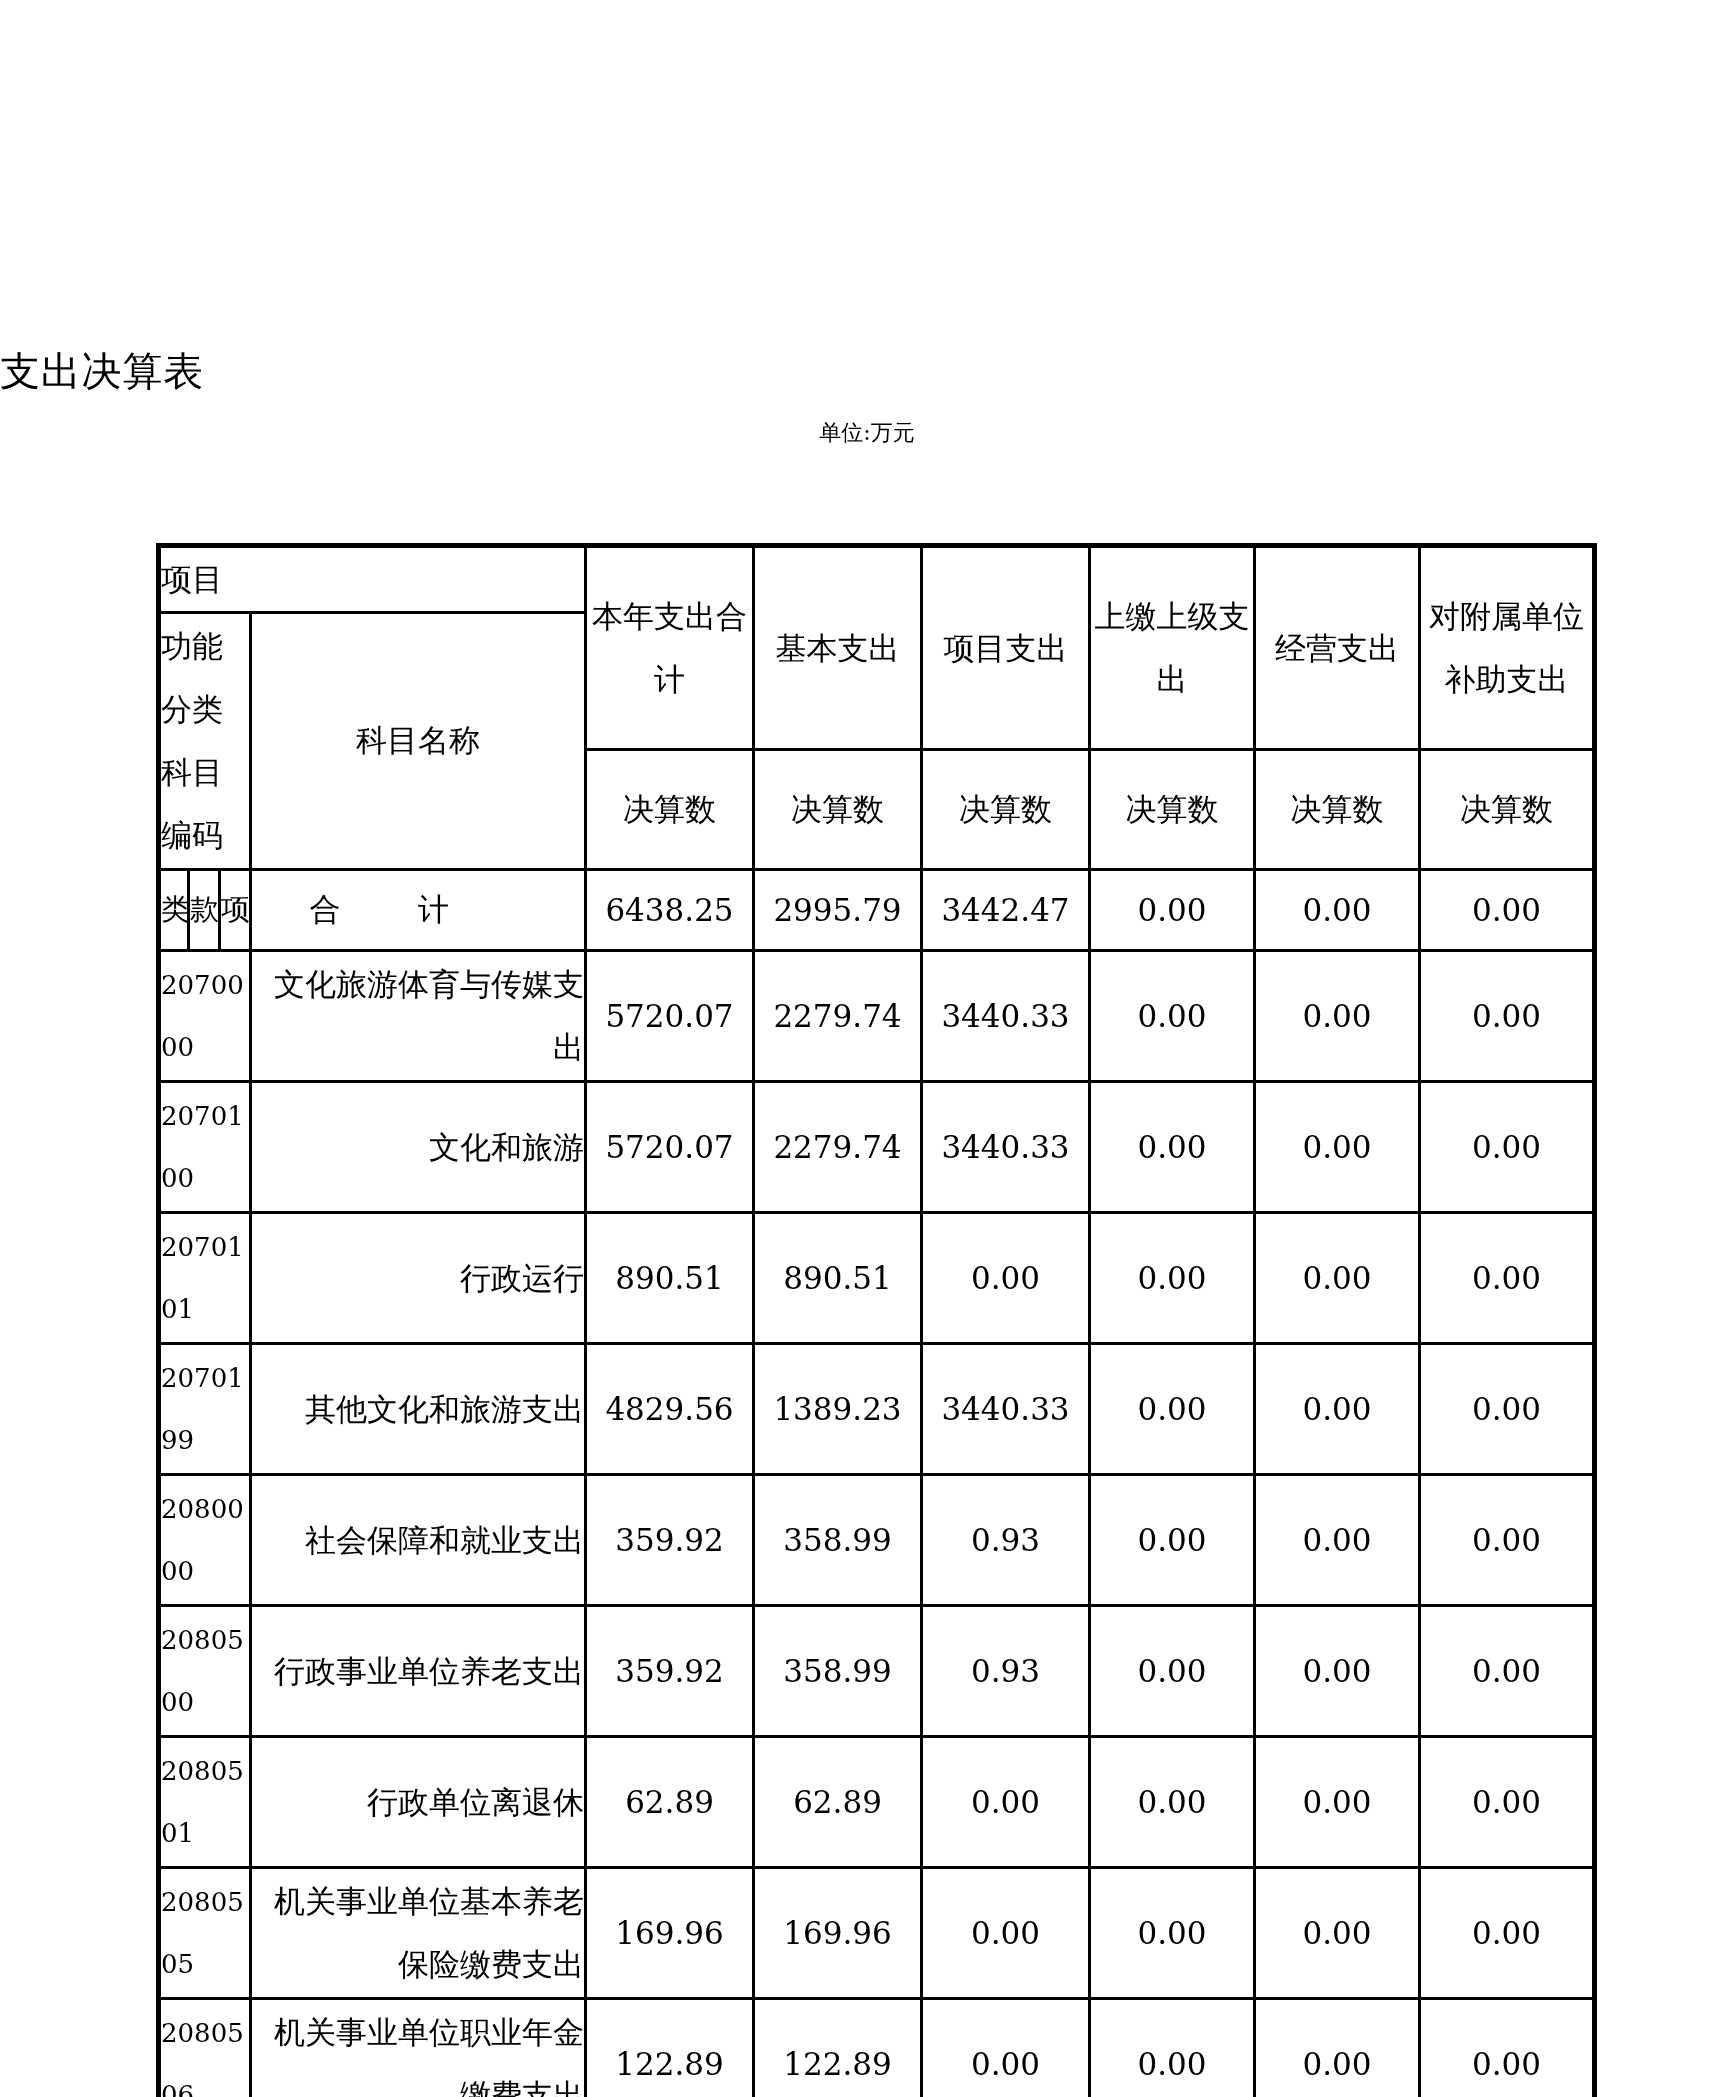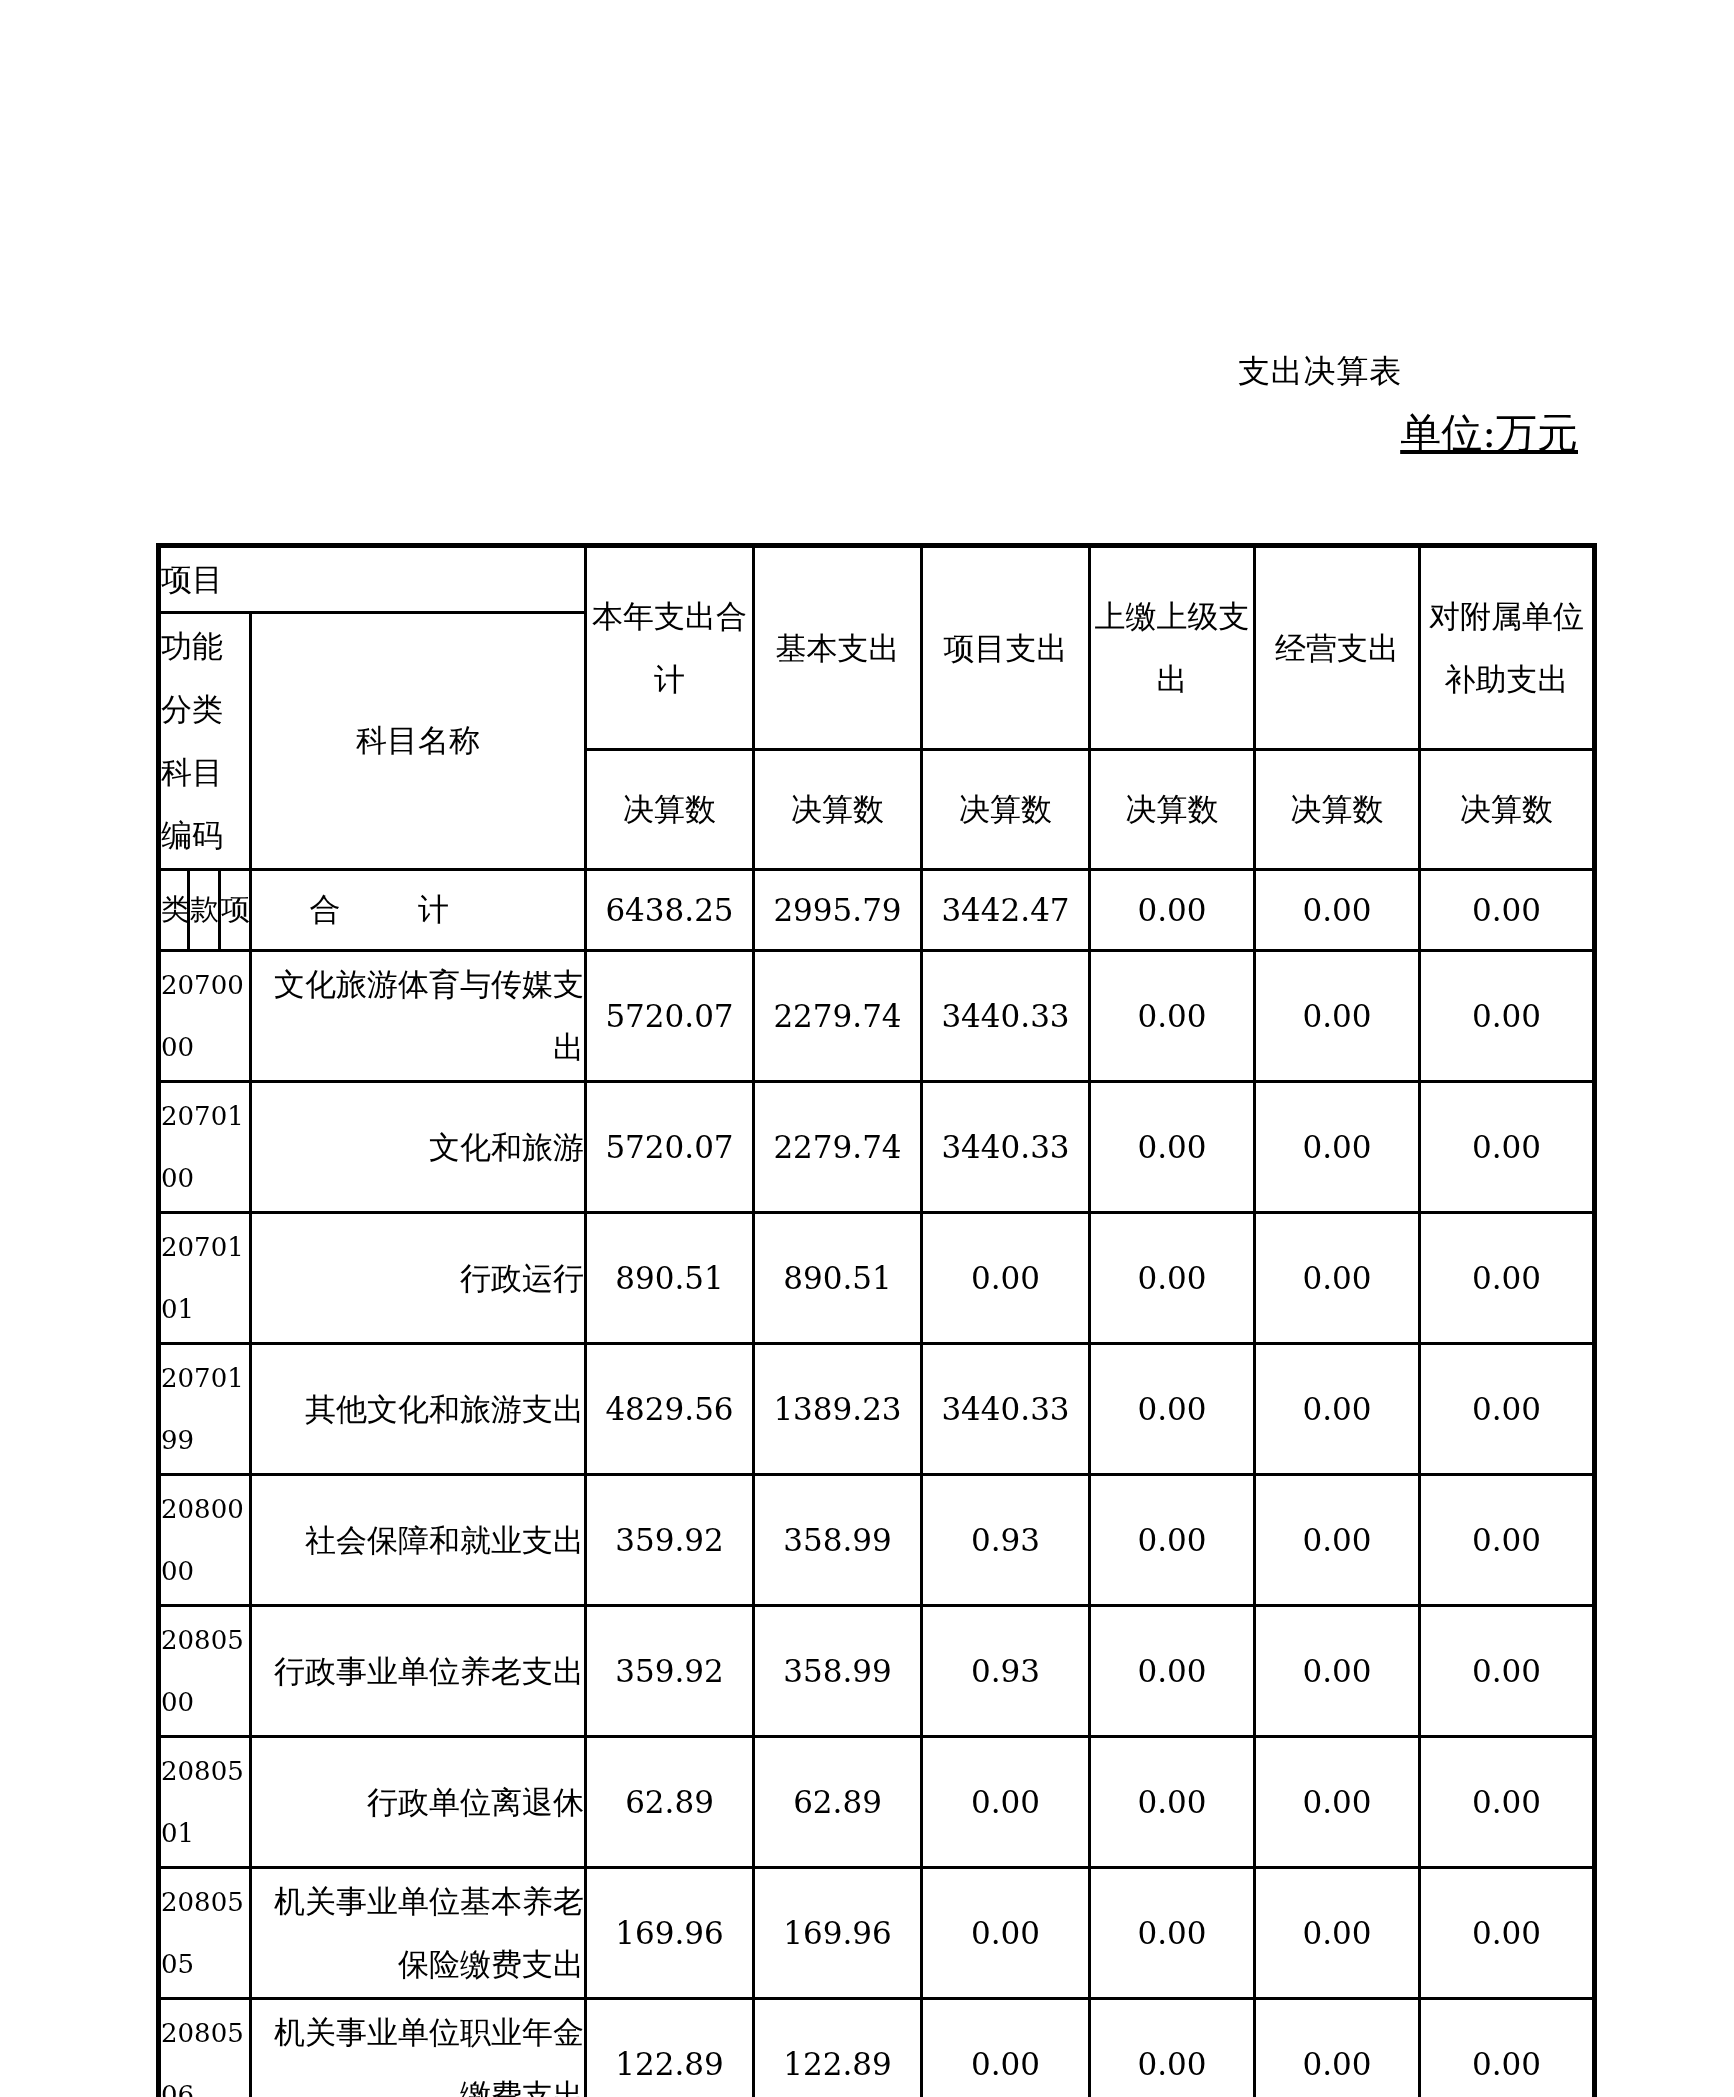--- a/index.html
+++ b/index.html
@@ -4,26 +4,26 @@
 <style>
   html,body{margin:0;padding:0;background:#ffffff;}
   body{
     width:1735px;height:2453px;position:relative;
     font-family:"DejaVu Serif","Liberation Serif",serif;
     color:#000;
   }
   .page{position:absolute;inset:0;background:#fff;overflow:hidden;}
   .doc-title{
     position:absolute;top:351px;left:0;width:1402px;
-    text-align:right;font-size:32px;line-height:40px;
+    text-align:left;font-size:40px;line-height:40px;
     letter-spacing:0.8px;
   }
   .unit-line{
     position:absolute;top:414px;left:156px;width:1422px;
-    text-align:right;font-size:41px;line-height:38px;text-decoration:underline;
+    text-align:center;font-size:22px;line-height:38px;
   }
   table.fin{
     position:absolute;left:156px;top:543px;
     width:1435px;table-layout:fixed;
     border-collapse:collapse;
     border:5.9px solid #000;
     font-size:31px;
   }
   table.fin td{
     border:3.4px solid #000;

